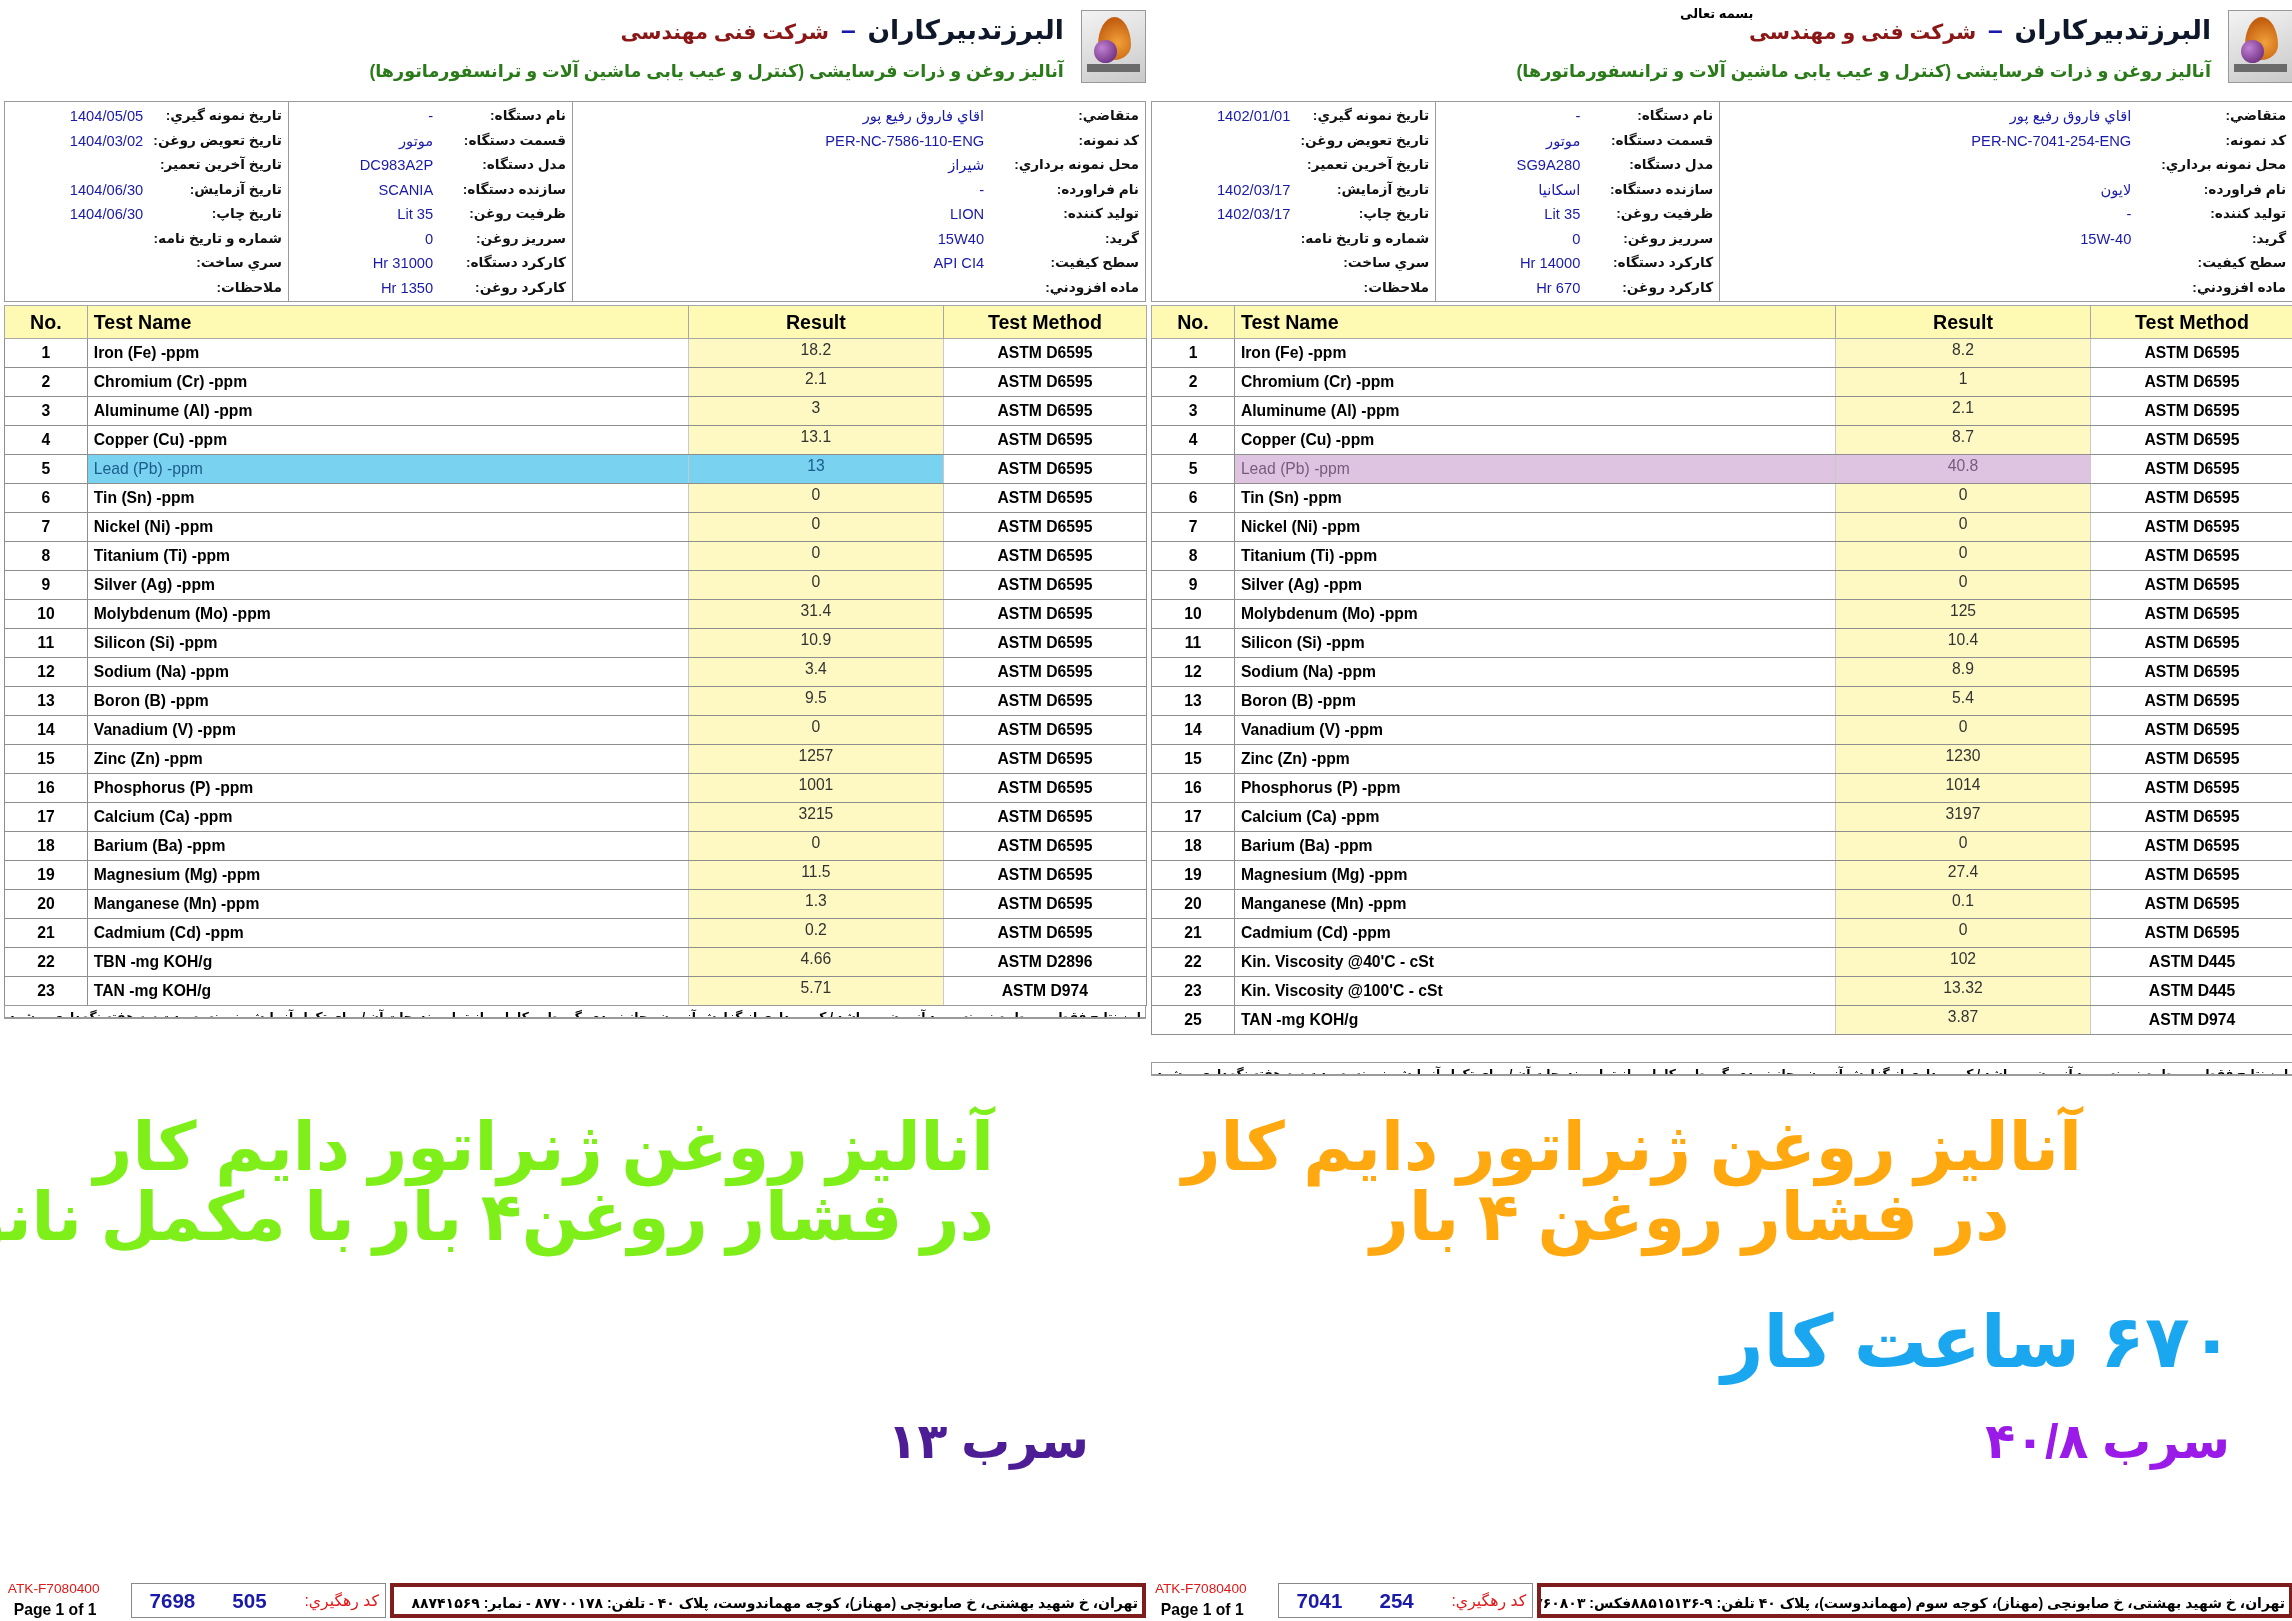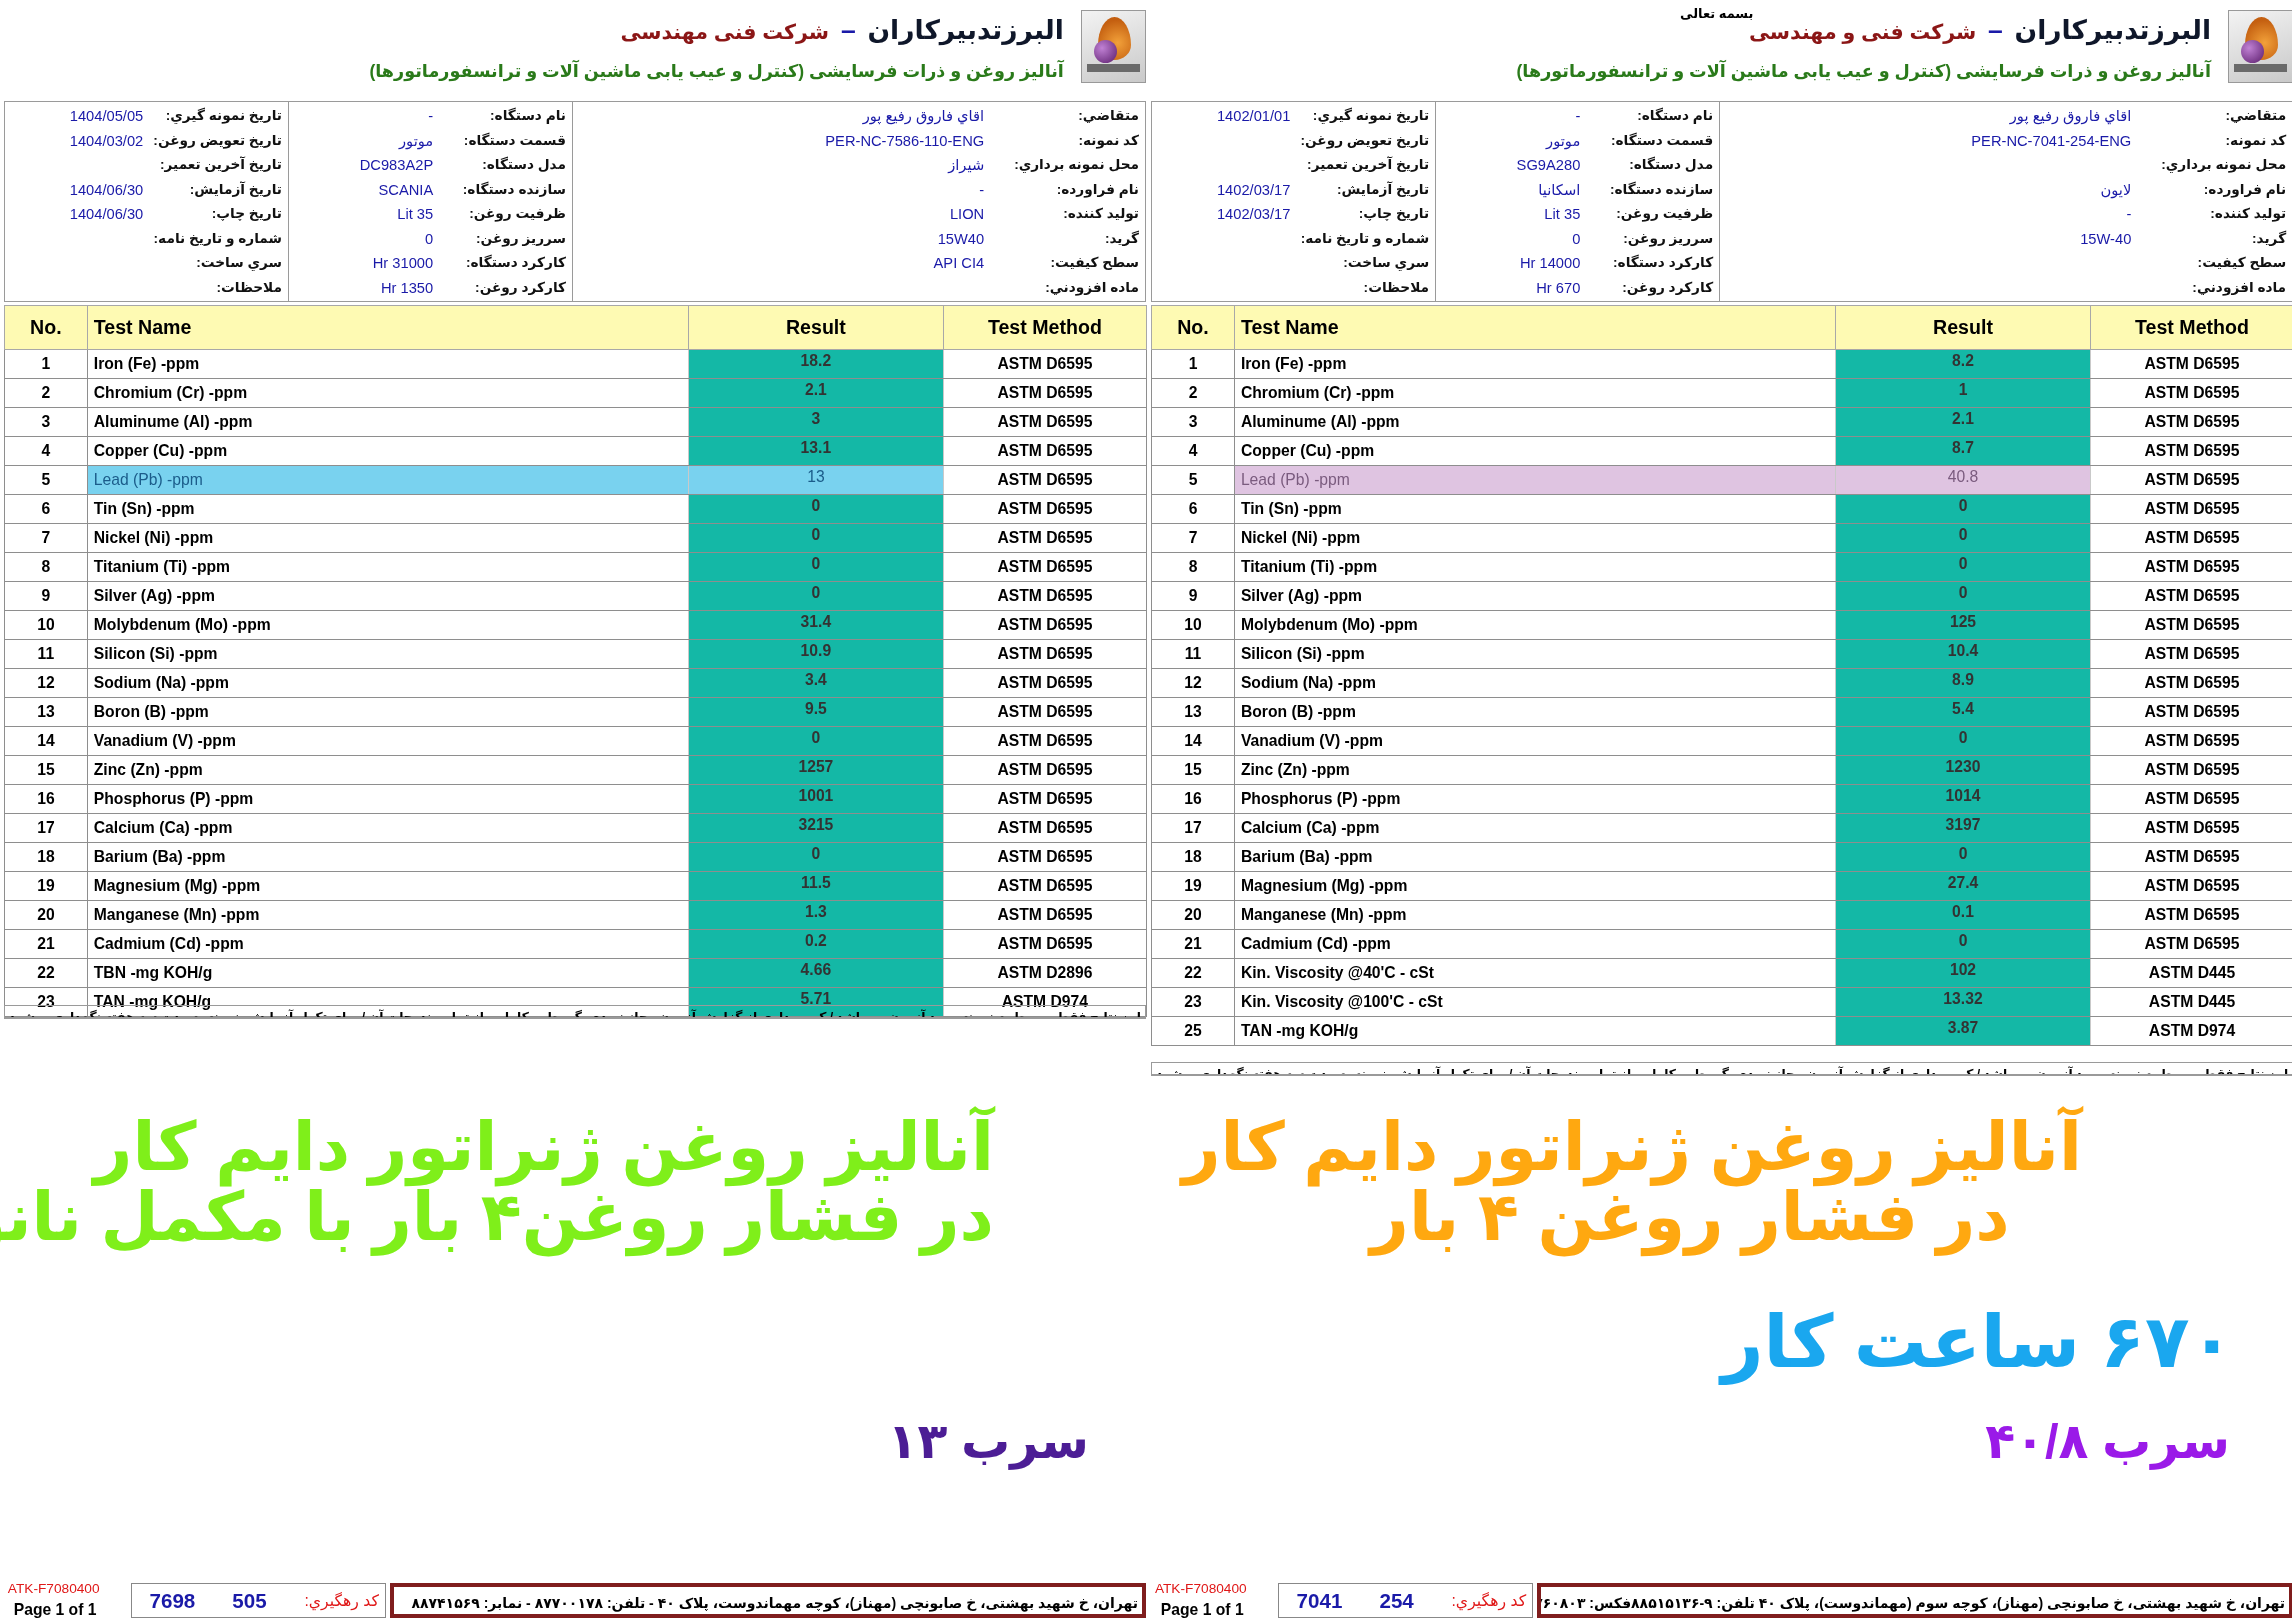--- a/index.html
+++ b/index.html
@@ -37,25 +37,25 @@
   .info .row { height: 24.5px; line-height: 24.5px; display: flex; font-size: 14.7px; }
   .info .lbl { width: 125px; padding-right: 5.9px; font-weight: bold; white-space: nowrap; color: #111; font-size: 13.7px; }
   .info .val { flex: 1; text-align: left; direction: ltr; color: #1a1aa8; white-space: nowrap; padding-left: 3.9px; }
   .info .c1 .val { text-align: right; padding-right: 19.6px; direction: rtl; }
   .info .c2 .val { text-align: right; padding-right: 13.7px; direction: rtl; }
   .info .c3 .row .lbl { width: 147px; }
   .info .c3 .val { text-align: right; padding-right: 13.7px; direction: rtl; }
 
   
   table.results { position: absolute; top: 305px; left: 0; width: 1142px; border-collapse: collapse; table-layout: fixed; }
-  table.results th { background: #fefab3; height: 44px; font-size: 19.6px; font-weight: bold; border: 1px solid #a8a8a8; }
+  table.results th { background: #fefab3; height: 33px; font-size: 19.6px; font-weight: bold; border: 1px solid #a8a8a8; }
   table.results td { height: 29px; font-size: 15.7px; border-top: 1px solid #8e8e8e; border-bottom: 1px solid #8e8e8e; }
   table.results td.no { text-align: center; font-weight: bold; border-left: 1px solid #8e8e8e; }
   table.results td.name { padding-left: 5.9px; font-weight: bold; border-left: 1px solid #8e8e8e; }
-  table.results td.res { text-align: center; background: #14b8a6; color: #333; border-left: 1px solid #c9c9c9; vertical-align: top; padding-top: 2px; font-weight: bold; }
+  table.results td.res { text-align: center; background: #fef9c3; color: #333; border-left: 1px solid #c9c9c9; vertical-align: top; padding-top: 2px; }
   table.results td.meth { text-align: center; font-weight: bold; border-left: 1px solid #c9c9c9; border-right: 1px solid #8e8e8e; }
   table.results th.name { text-align: left; padding-left: 5.9px; }
   tr.hl-blue td.name, tr.hl-blue td.res { background: #79d2ef; color: #1b5c8a; font-weight: normal; }
   tr.hl-purple td.name, tr.hl-purple td.res { background: #dfc4e1; color: #7a5b7e; font-weight: normal; }
 
   .disclaimer { position: absolute; left: 0; right: 0; border: 1px solid #9a9a9a; border-bottom: 2px solid #9a9a9a; height: 14px; line-height: 23.5px; direction: rtl; font-size: 12.3px; font-weight: bold; padding-right: 3.9px; white-space: nowrap; overflow: hidden; padding-left: 28px; }
   .left .disclaimer { top: 1005px; }
   .right .disclaimer { top: 1062px; }
 
   

